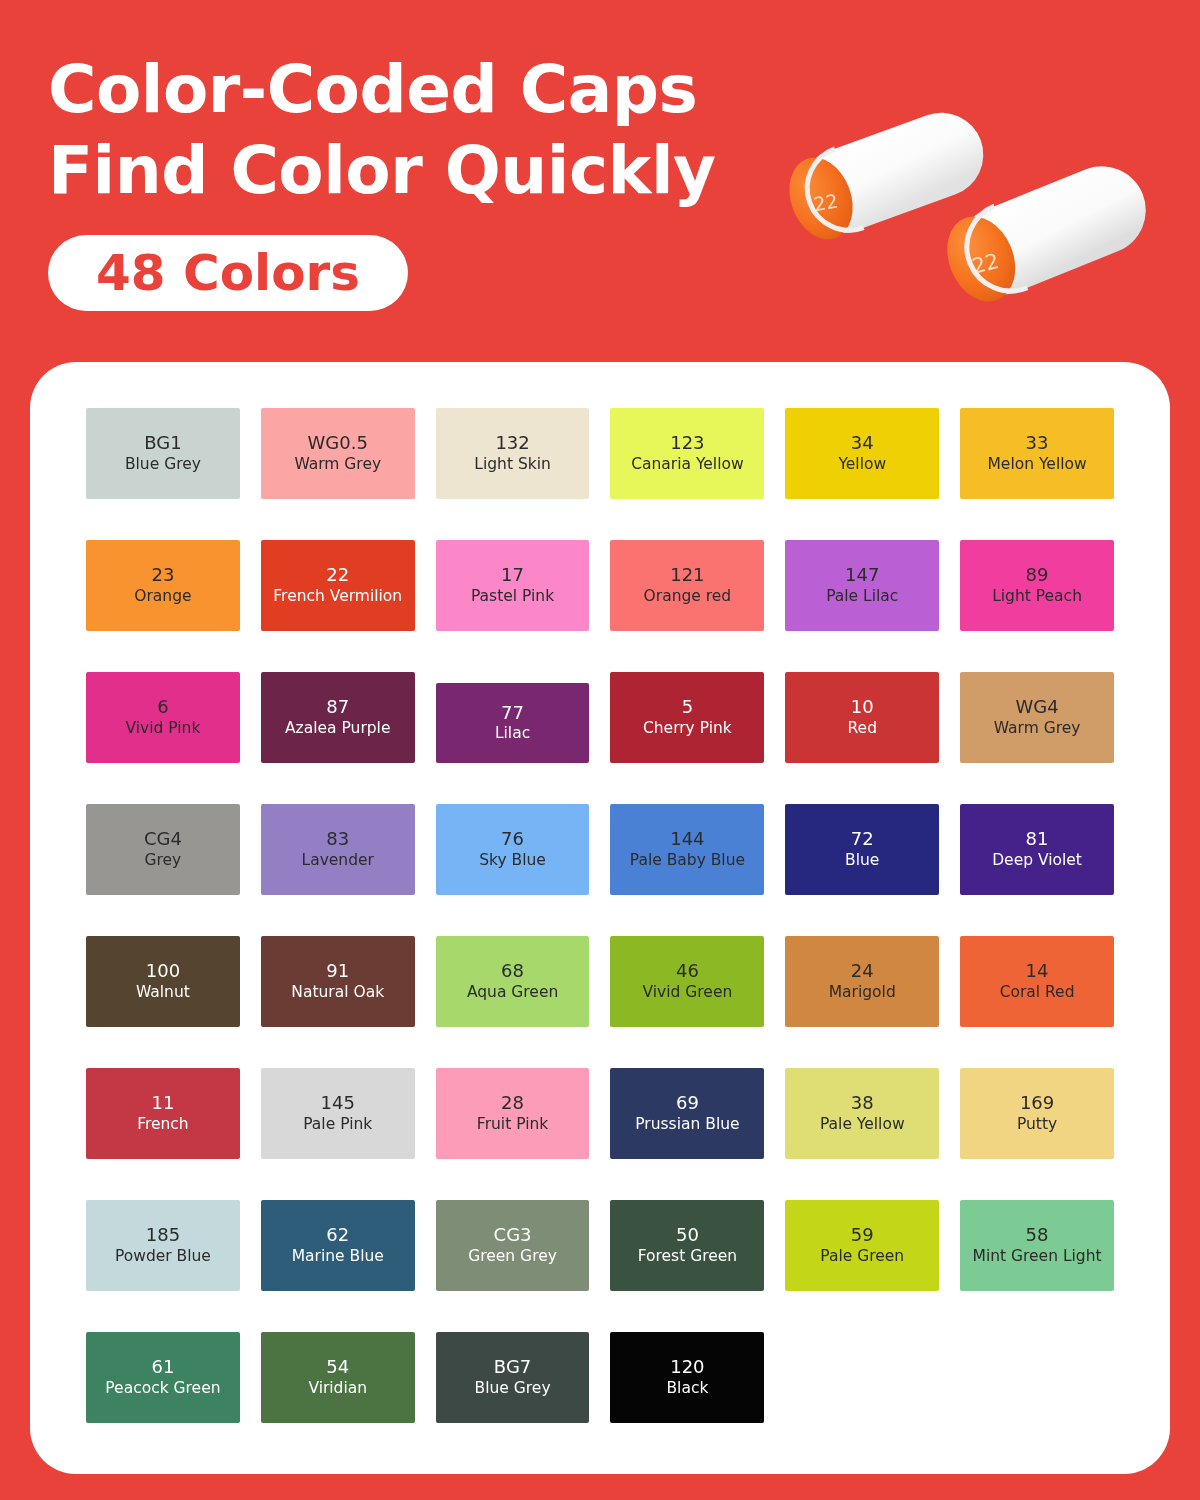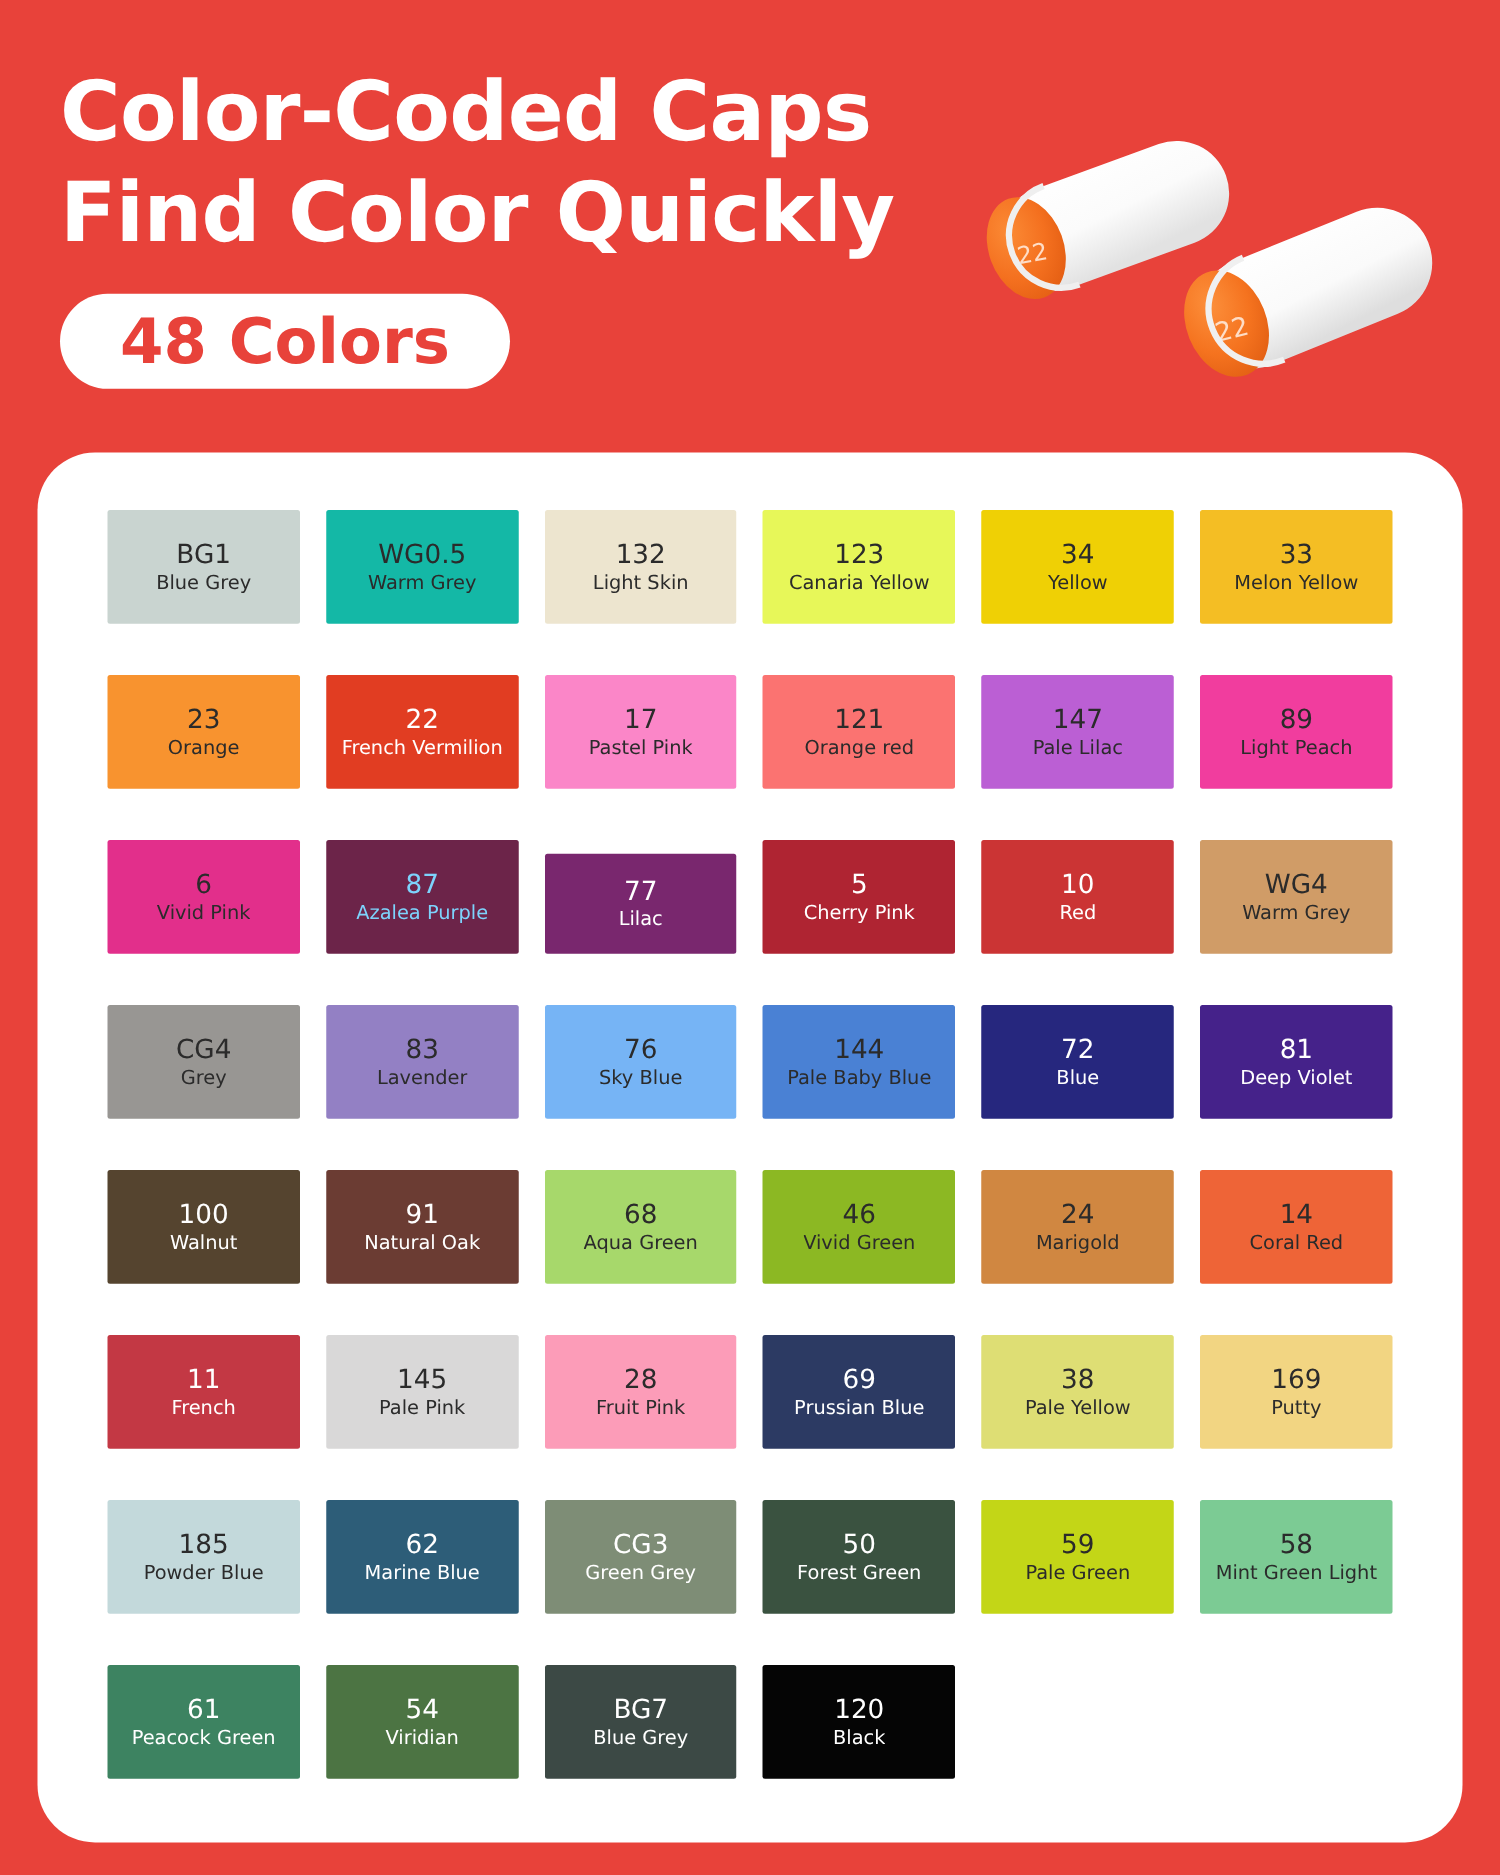--- a/index.html
+++ b/index.html
@@ -92,21 +92,21 @@
   .swatch {
     border-radius: 2px;
     display: flex;
     flex-direction: column;
     align-items: center;
     justify-content: center;
     box-sizing: border-box;
     overflow: hidden;
   }
   .swatch-code {
-    font-size: 21px;
+    font-size: 18px;
     line-height: 1.05;
     font-family: "DejaVu Sans", sans-serif;
     letter-spacing: 0px;
     margin-bottom: 3px;
     white-space: nowrap;
   }
   .swatch-name {
     font-size: 15.5px;
     line-height: 1.1;
     font-family: "DejaVu Sans", sans-serif;
@@ -172,21 +172,21 @@
     </svg>
   </div>
 </div>
 
 <div class="card">
   <div class="swatch-grid" id="swatch-grid">
       <div class="swatch" style="background: rgb(201, 212, 208); color: rgb(43, 43, 43);">
         <div class="swatch-code">BG1</div>
         <div class="swatch-name">Blue Grey</div>
       </div>
-      <div class="swatch" style="background: #14b8a6; color: rgb(43, 43, 43);">
+      <div class="swatch" style="background: #fca5a5; color: rgb(43, 43, 43);">
         <div class="swatch-code">WG0.5</div>
         <div class="swatch-name">Warm Grey</div>
       </div>
       <div class="swatch" style="background: rgb(237, 229, 207); color: rgb(43, 43, 43);">
         <div class="swatch-code">132</div>
         <div class="swatch-name">Light Skin</div>
       </div>
       <div class="swatch" style="background: rgb(231, 247, 89); color: rgb(43, 43, 43);">
         <div class="swatch-code">123</div>
         <div class="swatch-name">Canaria Yellow</div>
@@ -220,21 +220,21 @@
         <div class="swatch-name">Pale Lilac</div>
       </div>
       <div class="swatch" style="background: rgb(241, 61, 158); color: rgb(43, 43, 43);">
         <div class="swatch-code">89</div>
         <div class="swatch-name">Light Peach</div>
       </div>
       <div class="swatch" style="background: rgb(226, 47, 139); color: rgb(43, 43, 43);">
         <div class="swatch-code">6</div>
         <div class="swatch-name">Vivid Pink</div>
       </div>
-      <div class="swatch" style="background: rgb(108, 36, 73); color: #7dd3fc; text-align: right;">
+      <div class="swatch" style="background: rgb(108, 36, 73); color: #ffffff; text-align: right;">
         <div class="swatch-code">87</div>
         <div class="swatch-name">Azalea Purple</div>
       </div>
       <div class="swatch" style="background: rgb(121, 39, 110); color: rgb(255, 255, 255); margin-top: 11px;">
         <div class="swatch-code">77</div>
         <div class="swatch-name">Lilac</div>
       </div>
       <div class="swatch" style="background: rgb(175, 36, 50); color: rgb(255, 255, 255);">
         <div class="swatch-code">5</div>
         <div class="swatch-name">Cherry Pink</div>

